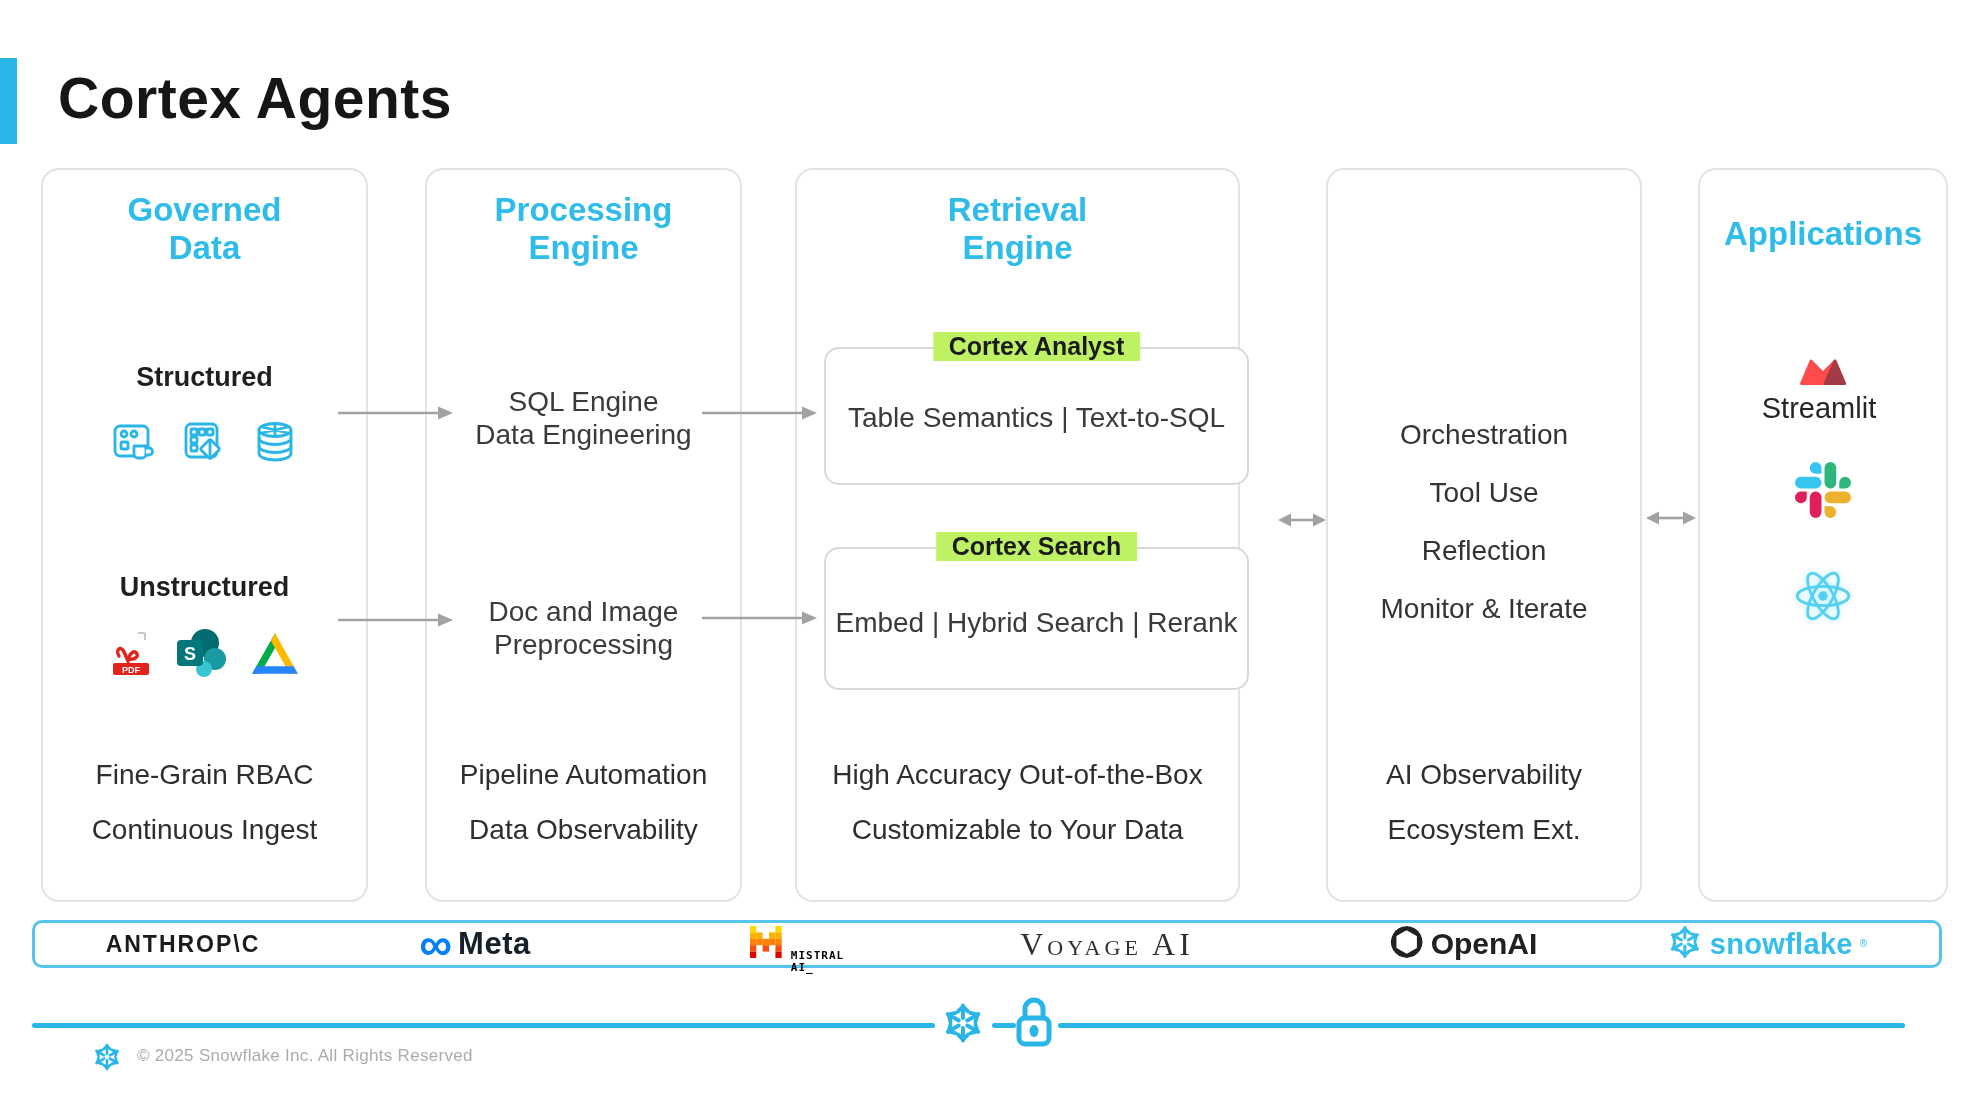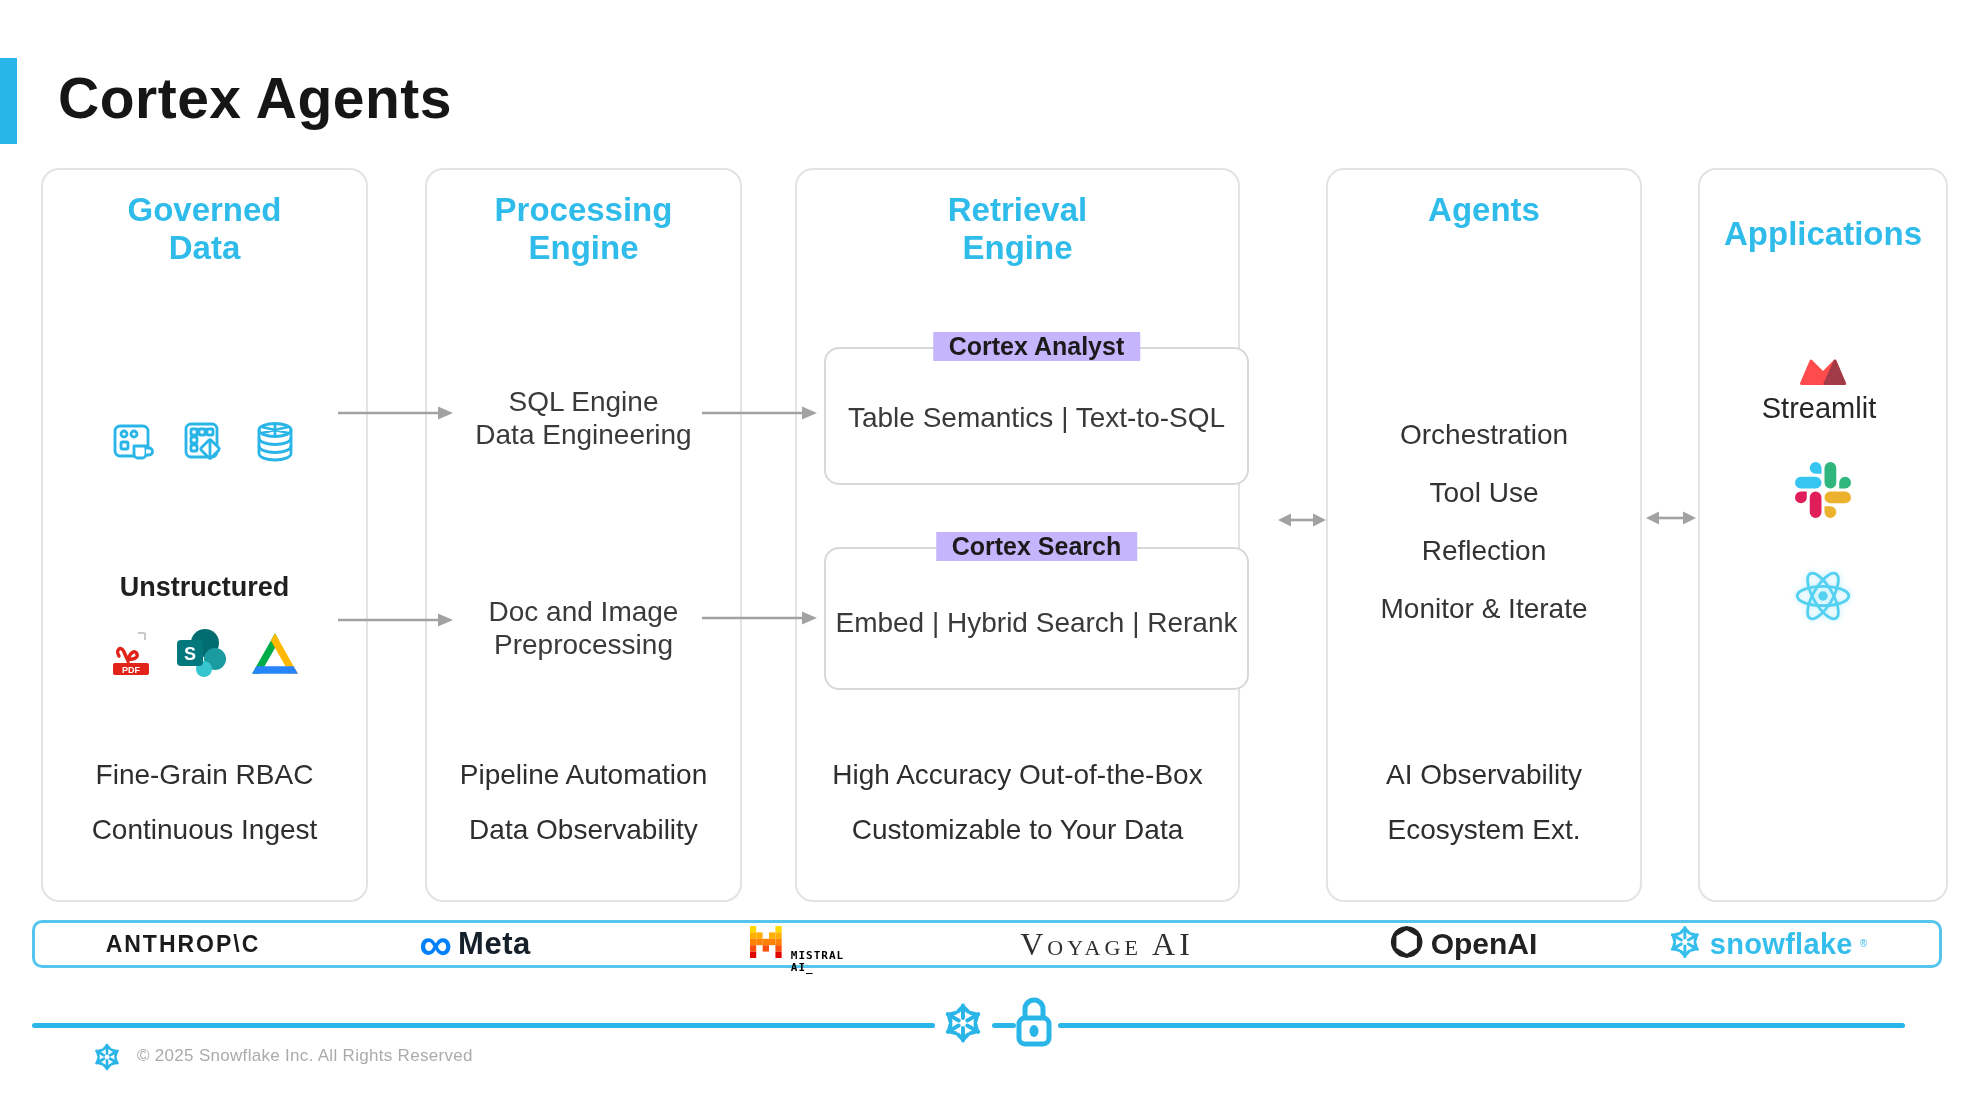--- a/index.html
+++ b/index.html
@@ -21,21 +21,21 @@
              line-height:30px;color:#1f1f1f;}
   .icon-row{position:absolute;left:0;right:0;display:flex;justify-content:center;align-items:center;gap:24px;}
   .body-block{position:absolute;left:0;right:0;text-align:center;font-size:28px;line-height:33px;color:#3a3a3a;}
   .list-block{position:absolute;left:0;right:0;text-align:center;font-size:28px;line-height:58px;color:#333;}
   .feat{position:absolute;left:0;right:0;text-align:center;font-size:28px;line-height:34px;color:#2e2e2e;}
   .feat.f1{top:588px;} .feat.f2{top:643px;}
 
   
   .subbox{position:absolute;left:27px;width:425px;border:2px solid #d8d8d8;border-radius:15px;
           background:#fff;box-sizing:border-box;}
-  .subbox-label{position:absolute;top:-17px;left:50%;transform:translateX(-50%);background:#c4b5fd;
+  .subbox-label{position:absolute;top:-17px;left:50%;transform:translateX(-50%);background:#bef264;
                 padding:0 16px;font-weight:bold;font-size:25px;color:#1b1b1b;white-space:nowrap;}
   .subbox-content{position:absolute;left:0;right:0;text-align:center;font-size:28px;color:#3a3a3a;}
 
   .arrow{position:absolute;}
 
   
   #partner-strip{position:absolute;left:32px;top:920px;width:1910px;height:48px;background:#fff;
                  border:3px solid #55c5ee;border-radius:10px;box-sizing:border-box;padding-left:12px;}
   .partner{position:absolute;top:50%;transform:translate(-50%,-50%);display:flex;align-items:center;white-space:nowrap;}
   #anthropic-logo{left:148px;font-size:23px;font-weight:bold;letter-spacing:2px;color:#1d1b1a;}
@@ -63,20 +63,21 @@
 <div id="page">
 
   <div id="accent-bar"></div>
   <div id="page-title">Cortex Agents</div>
 
   <div class="panel" style="left:41px;width:327px;">
     <div class="ptitle">
       <div>Governed</div>
       <div>Data</div>
     </div>
+    <div class="sec-label" style="top:192px;">Structured</div>
     <div class="icon-row" style="top:250px;">
       <span>
         <svg width="46" height="46" viewBox="0 0 46 46" fill="none" stroke="#29B5E8" stroke-width="2.8" stroke-linejoin="round" stroke-linecap="round">
           <rect x="3" y="6" width="33" height="30" rx="5"></rect>
           <circle cx="12" cy="14" r="3"></circle>
           <rect x="9" y="22" width="7" height="7" rx="1.5"></rect>
           <circle cx="22" cy="14" r="3"></circle>
           <path d="M22 26 h12 v8 a4 4 0 0 1 -4 4 h-4 a4 4 0 0 1 -4 -4 z" fill="#ffffff"></path>
           <path d="M34 28 h3 a3 3 0 0 1 0 7 h-3" fill="#ffffff"></path>
         </svg>
@@ -165,21 +166,20 @@
     <div class="subbox" style="top:377px;height:143px;">
       <div class="subbox-label">Cortex Search</div>
       <div class="subbox-content" style="top:58px;">Embed | Hybrid Search | Rerank</div>
     </div>
     <div class="feat f1">High Accuracy Out-of-the-Box</div>
     <div class="feat f2">Customizable to Your Data</div>
   </div>
 
   <div class="panel" style="left:1326px;width:316px;">
     <div class="ptitle">
-      <div>Agents</div>
     </div>
     <div class="list-block" style="top:236px;">
       <div>Orchestration</div>
       <div>Tool Use</div>
       <div>Reflection</div>
       <div>Monitor &amp; Iterate</div>
     </div>
     <div class="feat f1">AI Observability</div>
     <div class="feat f2">Ecosystem Ext.</div>
   </div>

